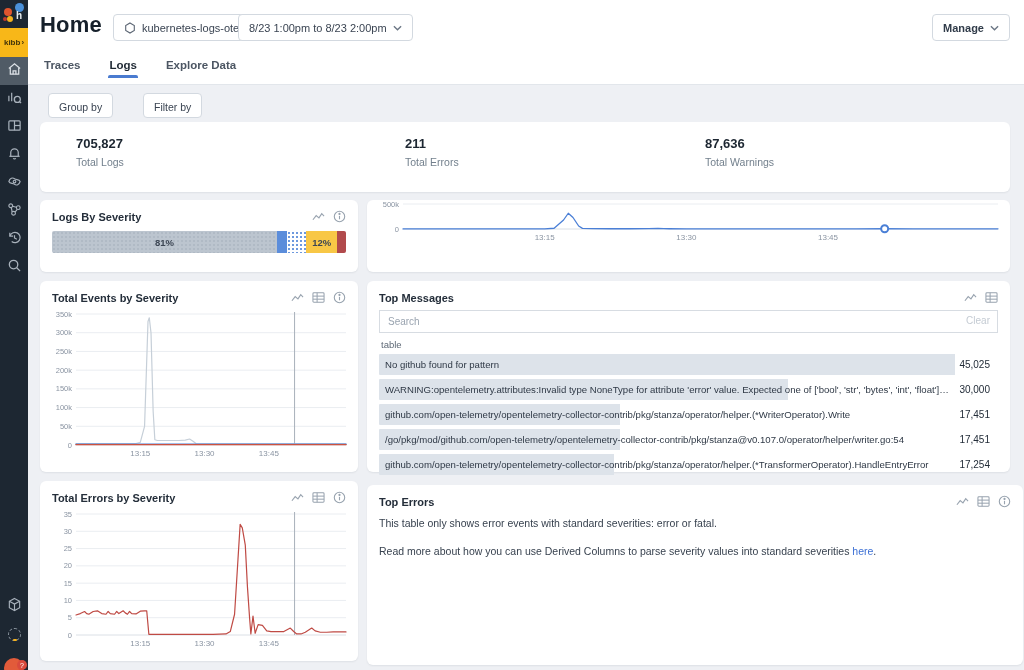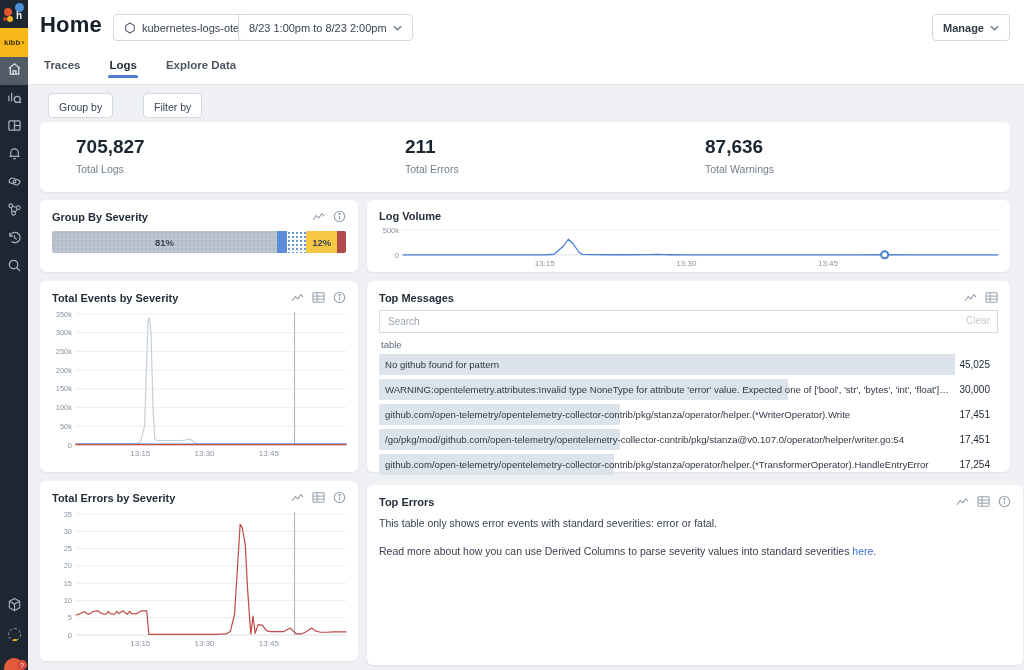--- a/index.html
+++ b/index.html
@@ -45,21 +45,21 @@
 
   .ctrl-btn { position:absolute; top:8px; height:25px; background:#fff; border:1px solid #d3d9e0; border-radius:4px; display:flex; align-items:center; gap:7px; padding:0 10px; font-size:10.5px; color:#3a4452; cursor:pointer;flex-direction:column; }
   .ctrl-btn svg { width:12px; height:11px; stroke:#5b6573; fill:none; stroke-width:1.2; }
   .ctrl-btn svg.chev { width:9px; height:6px; }
   #group-by-btn { left:20px; }
   #filter-by-btn { left:115px; }
 
   .card { position:absolute; background:#fff; border-radius:6px; box-shadow:0 1px 2px rgba(20,30,45,.07); }
   #stats-card { left:12px; top:37px; width:970px; height:70px; }
   .stat { position:absolute; top:14px; }
-  .stat .v { font-size:19px; font-weight:bold; color:#1c2631; }
+  .stat .v { font-size:13px; font-weight:bold; color:#1c2631; }
   .stat .l { font-size:10.5px; color:#73808d; margin-top:5px; }
   #stat-0 { left:36px; } #stat-1 { left:365px; } #stat-2 { left:665px; }
 
   #card-severity { left:12px; top:115px; width:318px; height:72px; }
   #card-volume  { left:339px; top:115px; width:643px; height:72px; }
   #card-events  { left:12px; top:196px; width:318px; height:191px; }
   #card-messages{ left:339px; top:196px; width:643px; height:191px; }
   #card-errors  { left:12px; top:396px; width:318px; height:180px; }
   #card-toperrors{ left:339px; top:400px; width:656px; height:180px; }
 
@@ -250,21 +250,21 @@
           <div class="l">Total Errors</div>
         </div>
         <div class="stat" id="stat-2">
           <div class="v">87,636</div>
           <div class="l">Total Warnings</div>
         </div>
       </section>
 
       <section class="card" id="card-severity">
         <div class="card-head">
-          <h3>Group By Severity</h3>
+          <h3>Logs By Severity</h3>
           <div class="head-icons">
             <span class="hicon">
                 <svg viewBox="0 0 14 13" fill="none" stroke="currentColor" stroke-width="1.2">
                   <path d="M1 10 L4.5 5.5 L7.5 8 L10.5 3.5 L13 6"></path>
                 </svg>
               </span>
             <span class="hicon">
                 <svg viewBox="0 0 14 14" fill="none" stroke="currentColor" stroke-width="1.2">
                   <circle cx="7" cy="7" r="5.6"></circle>
                   <path d="M7 6.3 V10"></path>
@@ -280,23 +280,20 @@
             <div class="seg" style="width: 3.5%; background-color: rgb(91, 141, 219);"></div>
             <div class="seg" style="width: 6.5%; background-color: rgb(255, 255, 255); background-image: radial-gradient(rgb(109, 153, 222) 27%, transparent 28%); background-size: 4px 4px;"></div>
             <div class="seg" style="width: 10.5%; background-color: rgb(248, 199, 70);">
               <span>12%</span>
             </div>
             <div class="seg" style="width: 3%; background-color: rgb(177, 74, 76);"></div>
           </div>
       </section>
 
       <section class="card" id="card-volume">
-        <div class="card-head">
-          <h3>Log Volume</h3>
-        </div>
         <div class="chart-mount" id="volume-chart">
             <svg width="635" height="46" style="display: block; margin: 0px auto;">
               <line x1="32" x2="627" y1="31" y2="31" stroke="#dbe0e6" stroke-width="1"></line>
               <text x="28" y="33.5" text-anchor="end" font-size="7.5" fill="#8a94a2" font-family="Liberation Sans, sans-serif">0</text>
               <line x1="32" x2="627" y1="6" y2="6" stroke="#eaedf1" stroke-width="1"></line>
               <text x="28" y="8.5" text-anchor="end" font-size="7.5" fill="#8a94a2" font-family="Liberation Sans, sans-serif">500k</text>
               <text x="173.66666666666666" y="42" text-anchor="middle" font-size="8" fill="#8a94a2" font-family="Liberation Sans, sans-serif">13:15</text>
               <text x="315.3333333333333" y="42" text-anchor="middle" font-size="8" fill="#8a94a2" font-family="Liberation Sans, sans-serif">13:30</text>
               <text x="457" y="42" text-anchor="middle" font-size="8" fill="#8a94a2" font-family="Liberation Sans, sans-serif">13:45</text>
               <polyline points="32,30.9 69.77777777777777,30.9 107.55555555555556,30.9 145.33333333333331,30.9 164.22222222222223,30.9 173.66666666666666,30.8 183.11111111111111,30.25 192.55555555555554,22 197.27777777777777,15.25 202,19.5 207.66666666666666,28 211.44444444444443,30.4 220.88888888888889,30.7 239.77777777777777,30.75 258.66666666666663,30.75 277.55555555555554,30.65 287,30.45 292.6666666666667,30.65 298.3333333333333,30.75 315.3333333333333,30.8 343.6666666666667,30.8 372,30.8 400.33333333333337,30.8 428.66666666666663,30.8 457,30.8 485.3333333333333,30.8 513.6666666666667,30.75 542,30.8 570.3333333333334,30.8 598.6666666666666,30.8 627,30.8" fill="none" stroke="#4a7fd6" stroke-width="1.3" stroke-linejoin="round" stroke-linecap="round"></polyline>

